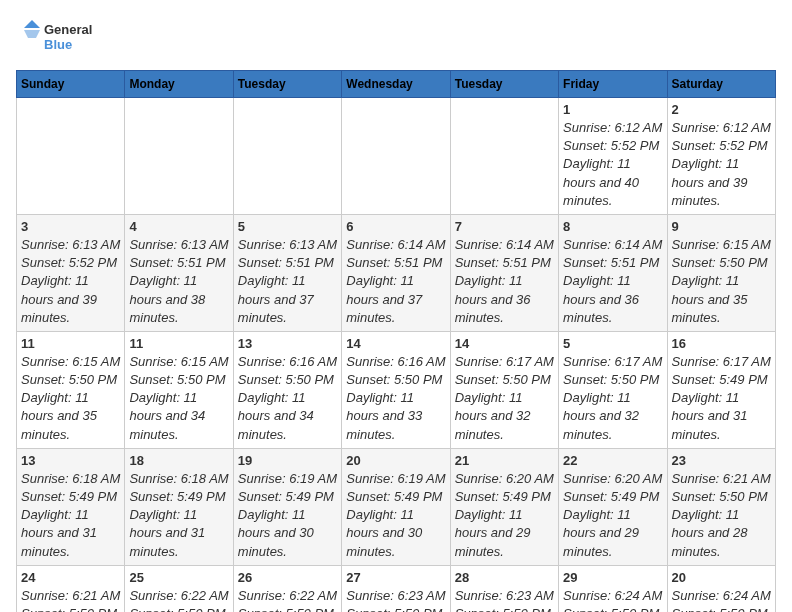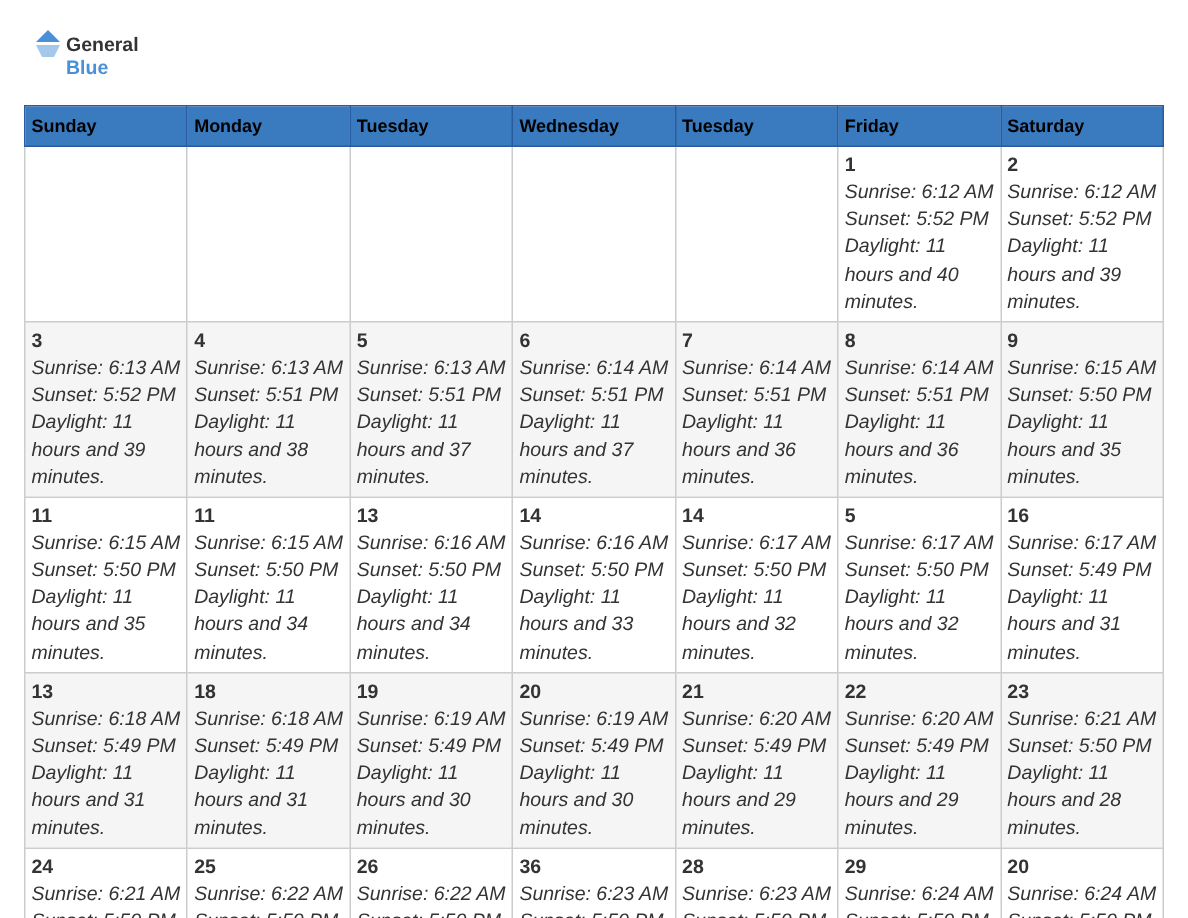--- a/index.html
+++ b/index.html
@@ -270,21 +270,21 @@
 Sunset: 5:50 PM
 Daylight: 11 hours and 28 minutes.</div>
         </td>
         <td>
           <span class="day-num">26</span>
           <div class="day-info" style="white-space: pre-line;">Sunrise: 6:22 AM
 Sunset: 5:50 PM
 Daylight: 11 hours and 27 minutes.</div>
         </td>
         <td>
-          <span class="day-num">36</span>
+          <span class="day-num">27</span>
           <div class="day-info" style="white-space: pre-line;">Sunrise: 6:23 AM
 Sunset: 5:50 PM
 Daylight: 11 hours and 27 minutes.</div>
         </td>
         <td>
           <span class="day-num">28</span>
           <div class="day-info" style="white-space: pre-line;">Sunrise: 6:23 AM
 Sunset: 5:50 PM
 Daylight: 11 hours and 26 minutes.</div>
         </td>

